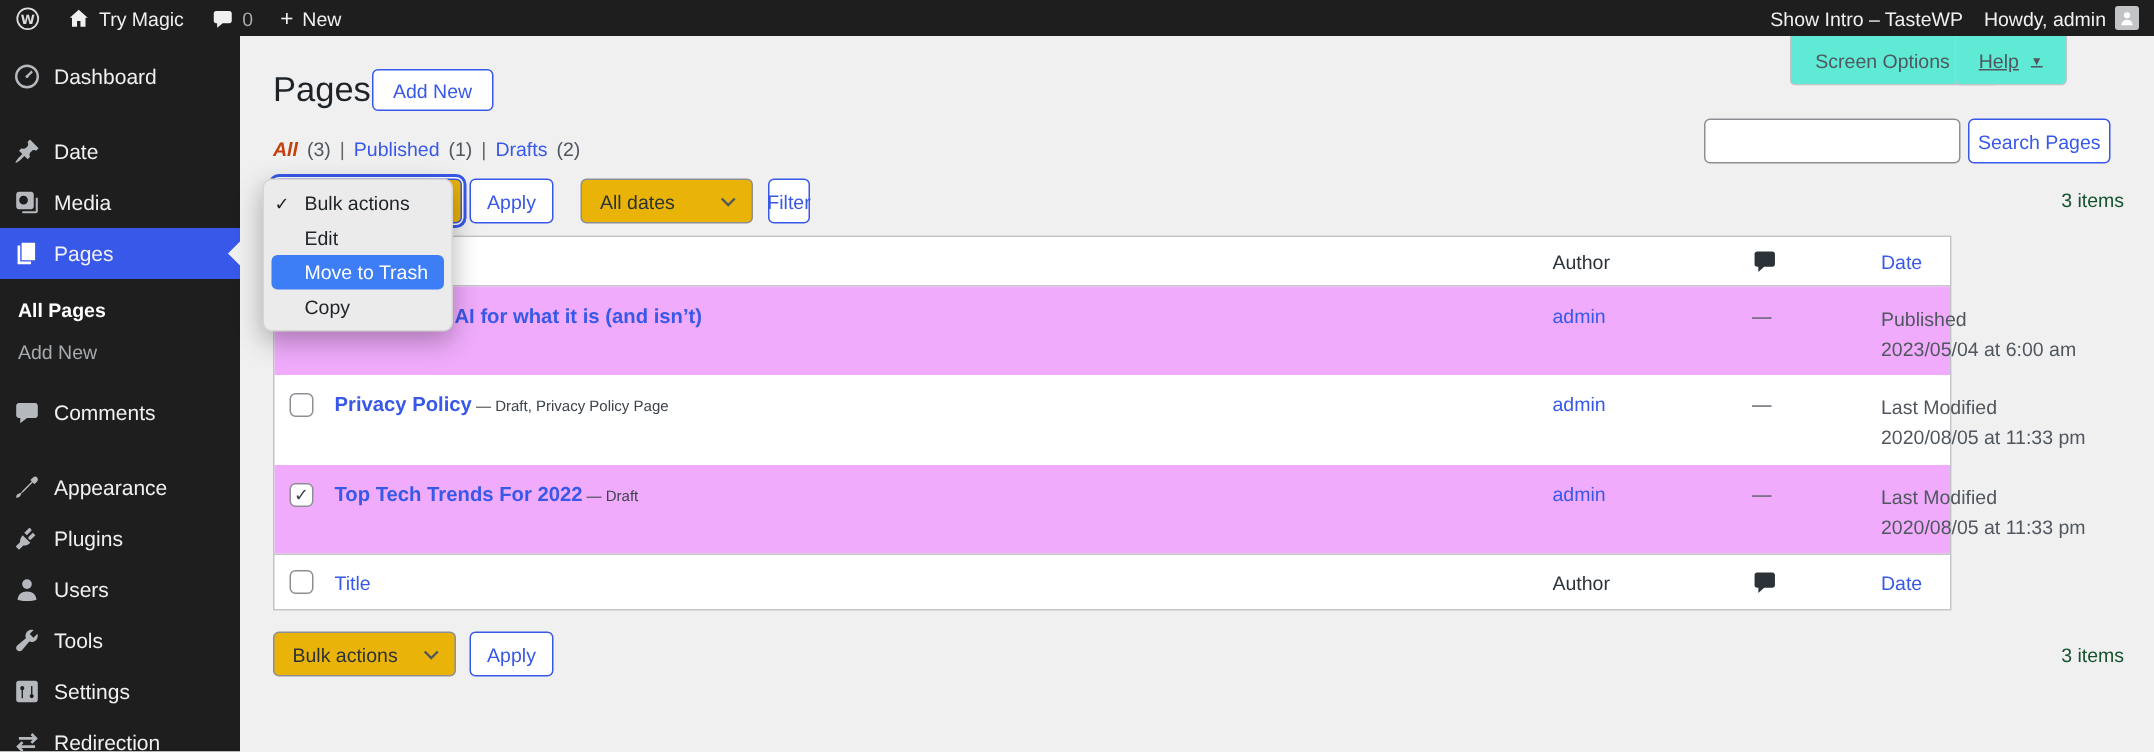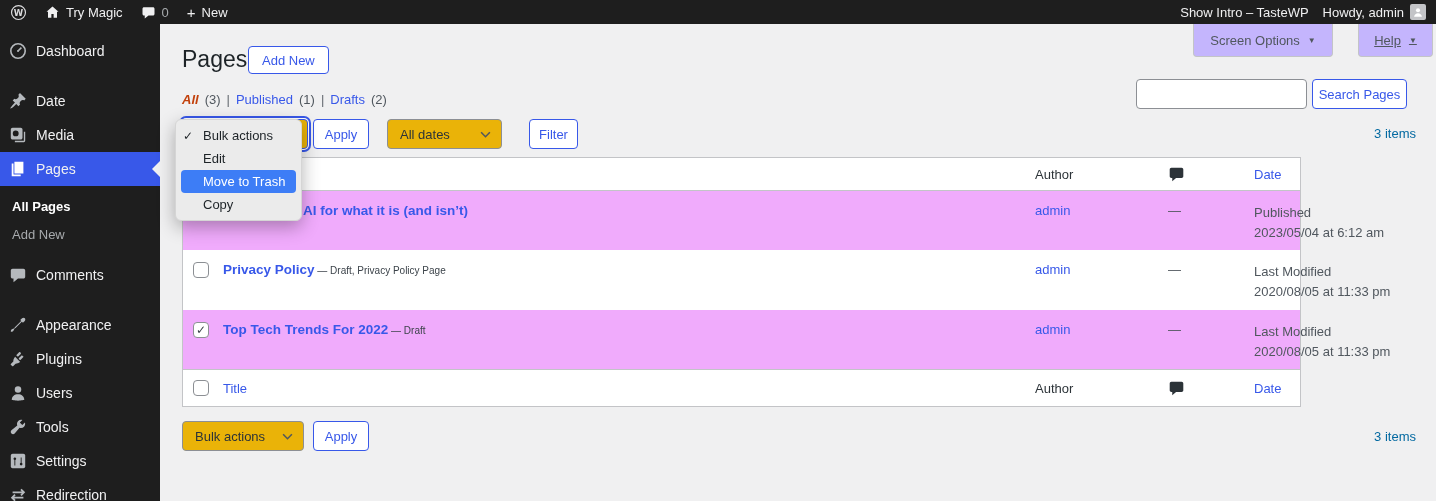--- a/index.html
+++ b/index.html
@@ -46,27 +46,27 @@
   .submenu { padding:6px 0 10px; }
   .submenu-item { height:28px; display:flex; align-items:center; padding-left:12px;
     color:#a7aaad; font-size:13px; cursor:pointer; }
   .submenu-item.active { color:#fff; font-weight:700; }
 
   
   .main { position:absolute; left:160px; top:24px; width:1276px; height:477px;
     background:#f0f0f1; }
 
   .meta-tab {
-    position:absolute; top:0; height:33px; background:#c4b5fd;
+    position:absolute; top:0; height:33px; background:#5eead4;
     border:1px solid #c3c4c7; border-top:none; border-radius:0 0 4px 4px;
     display:flex; align-items:center; justify-content:center; gap:8px;
     color:#50575e; font-size:13px; cursor:pointer;
   }
   #screen-options-tab { left:1033px; width:140px; }
-  #help-tab { left:1198px; width:75px;text-decoration:underline; }
+  #help-tab { left:1143px; width:75px;text-decoration:underline; }
   .tri-down { font-size:8px; color:#50575e; }
 
   .page-title { position:absolute; left:22px; top:20px; font-size:23px;
     font-weight:400; color:#1d2327; line-height:30px; }
   .btn {
     background:#fff; border:1px solid #3858e9; color:#3858e9; border-radius:4px;
     font-size:13px; display:inline-flex; align-items:center; justify-content:center;
     cursor:pointer; font-family:inherit;
   }
   #add-new-btn { position:absolute; left:88px; top:22px; height:28px; padding:0 13px; }
@@ -88,22 +88,22 @@
     display:flex; align-items:center; justify-content:space-between;
     padding:0 10px 0 12px; font-size:13px; color:#2c3338; cursor:pointer;
   }
   .select-box .chev { color:#50575e; }
 
   #bulk-select-top { position:absolute; left:22px; top:95px; width:126px;
     border:1px solid #3858e9;
     box-shadow:0 0 0 1px #fff, 0 0 0 3px #3858e9; }
   #apply-top { position:absolute; left:153px; top:95px; width:56px; height:30px; }
   #dates-select { position:absolute; left:227px; top:95px; width:115px; }
-  #filter-btn { position:absolute; left:352px; top:95px; width:49px; height:30px;margin-left:17px; }
-  .items-count { position:absolute; right:20px; color:#0369a1; font-size:13px; }
+  #filter-btn { position:absolute; left:352px; top:95px; width:28px; height:30px; }
+  .items-count { position:absolute; right:20px; color:#14532d; font-size:13px; }
   #items-count-top { top:102px; }
 
   
   .list-table { position:absolute; left:22px; top:133px; width:1119px;
     background:#fff; border:1px solid #c3c4c7; }
   .trow { display:grid; grid-template-columns:40px 812px 126px 93px 163px; }
   .thead { height:33px; align-items:center; border-bottom:1px solid #c3c4c7; }
   .tfoot { height:37px; align-items:center; border-top:1px solid #c3c4c7; }
   .prow { min-height:59px; align-items:start; padding-top:12px; }
   .prow.alt { background:#f0abfc; }
@@ -360,21 +360,21 @@
       <div class="cb-cell">
           <span class="checkbox">
             <span class="mark">✓</span>
           </span>
         </div>
       <div><span class="offset-title"><a class="row-title">AI for what it is (and isn’t)</a><span class="row-suffix"></span></span></div>
       <div><span class="author-link">admin</span></div>
       <div class="dash">—</div>
       <div class="date-cell">
         <div>Published</div>
-        <div>2023/05/04 at 6:12 am</div>
+        <div>2023/05/04 at 6:00 am</div>
       </div>
     </div>
 
     <div class="trow prow" id="row-1">
       <div class="cb-cell">
           <span class="checkbox">
             <span class="mark">✓</span>
           </span>
         </div>
       <div><a class="row-title">Privacy Policy</a><span class="row-suffix"> — Draft, Privacy Policy Page</span></div>

